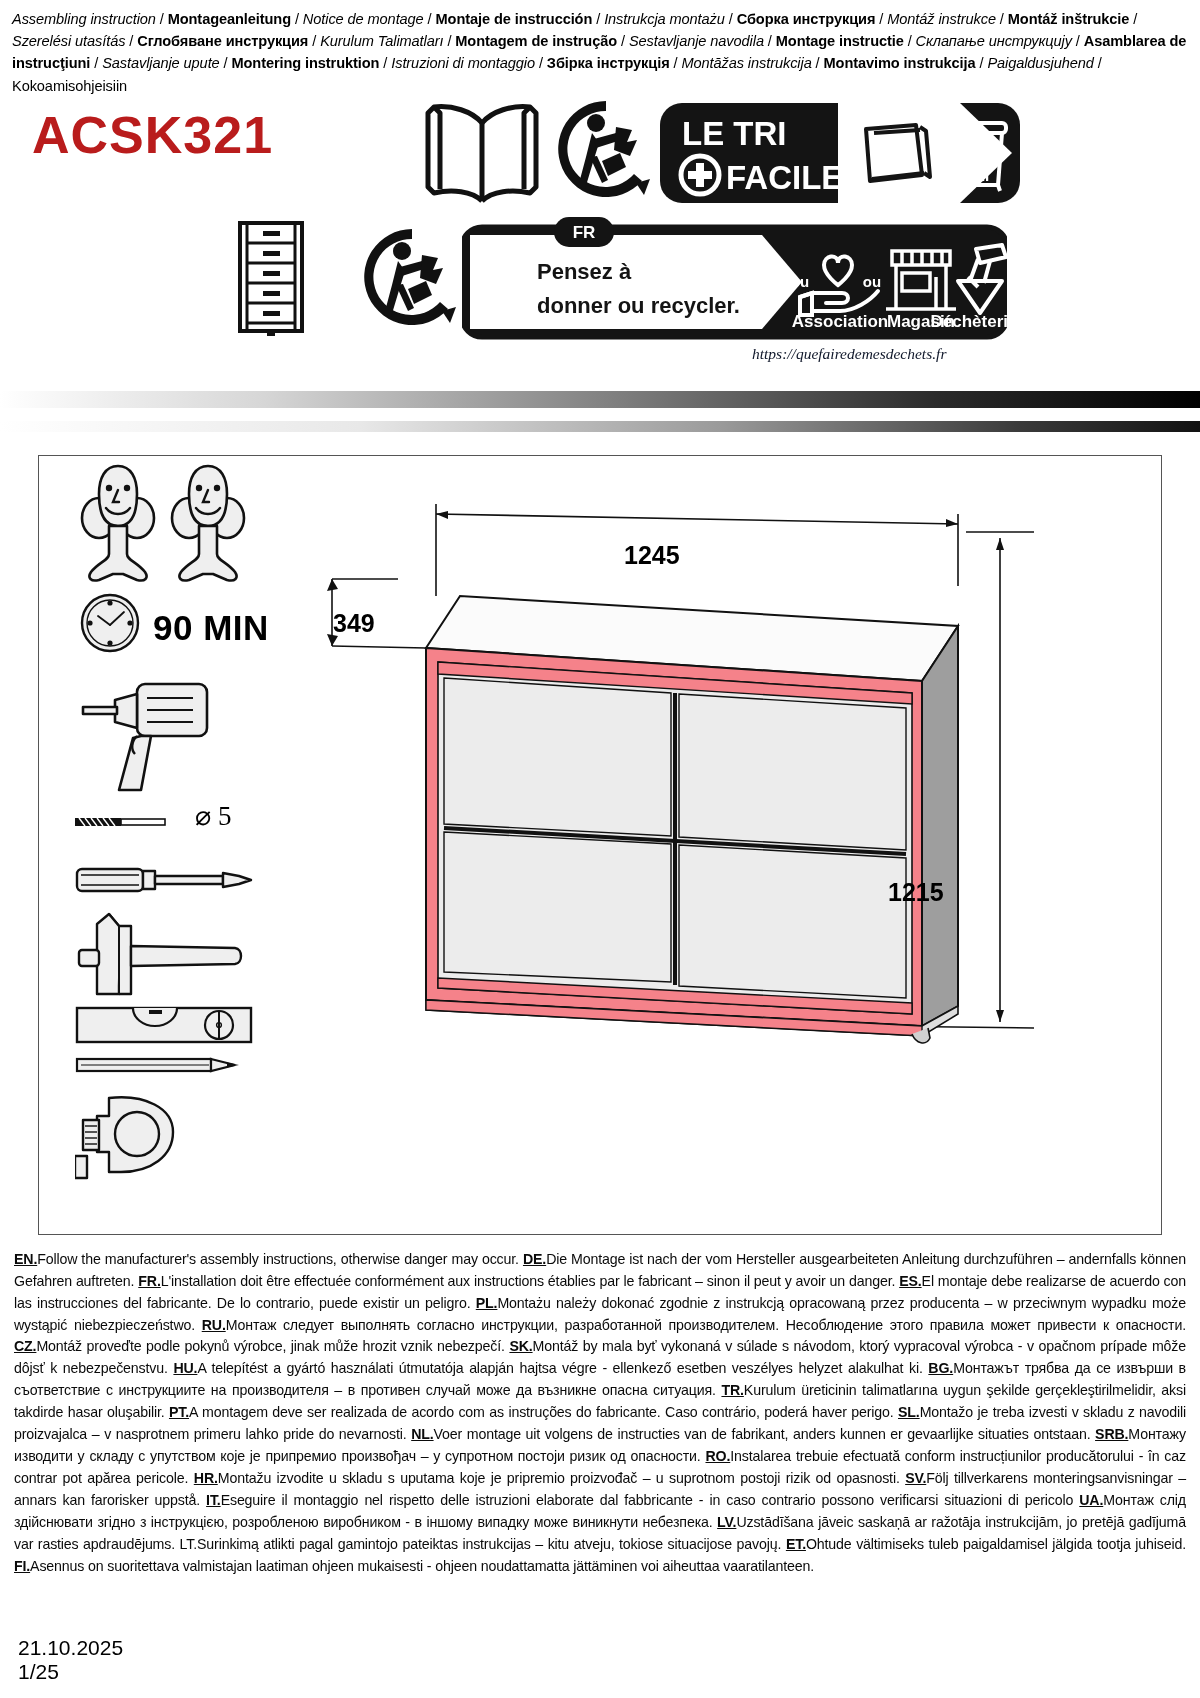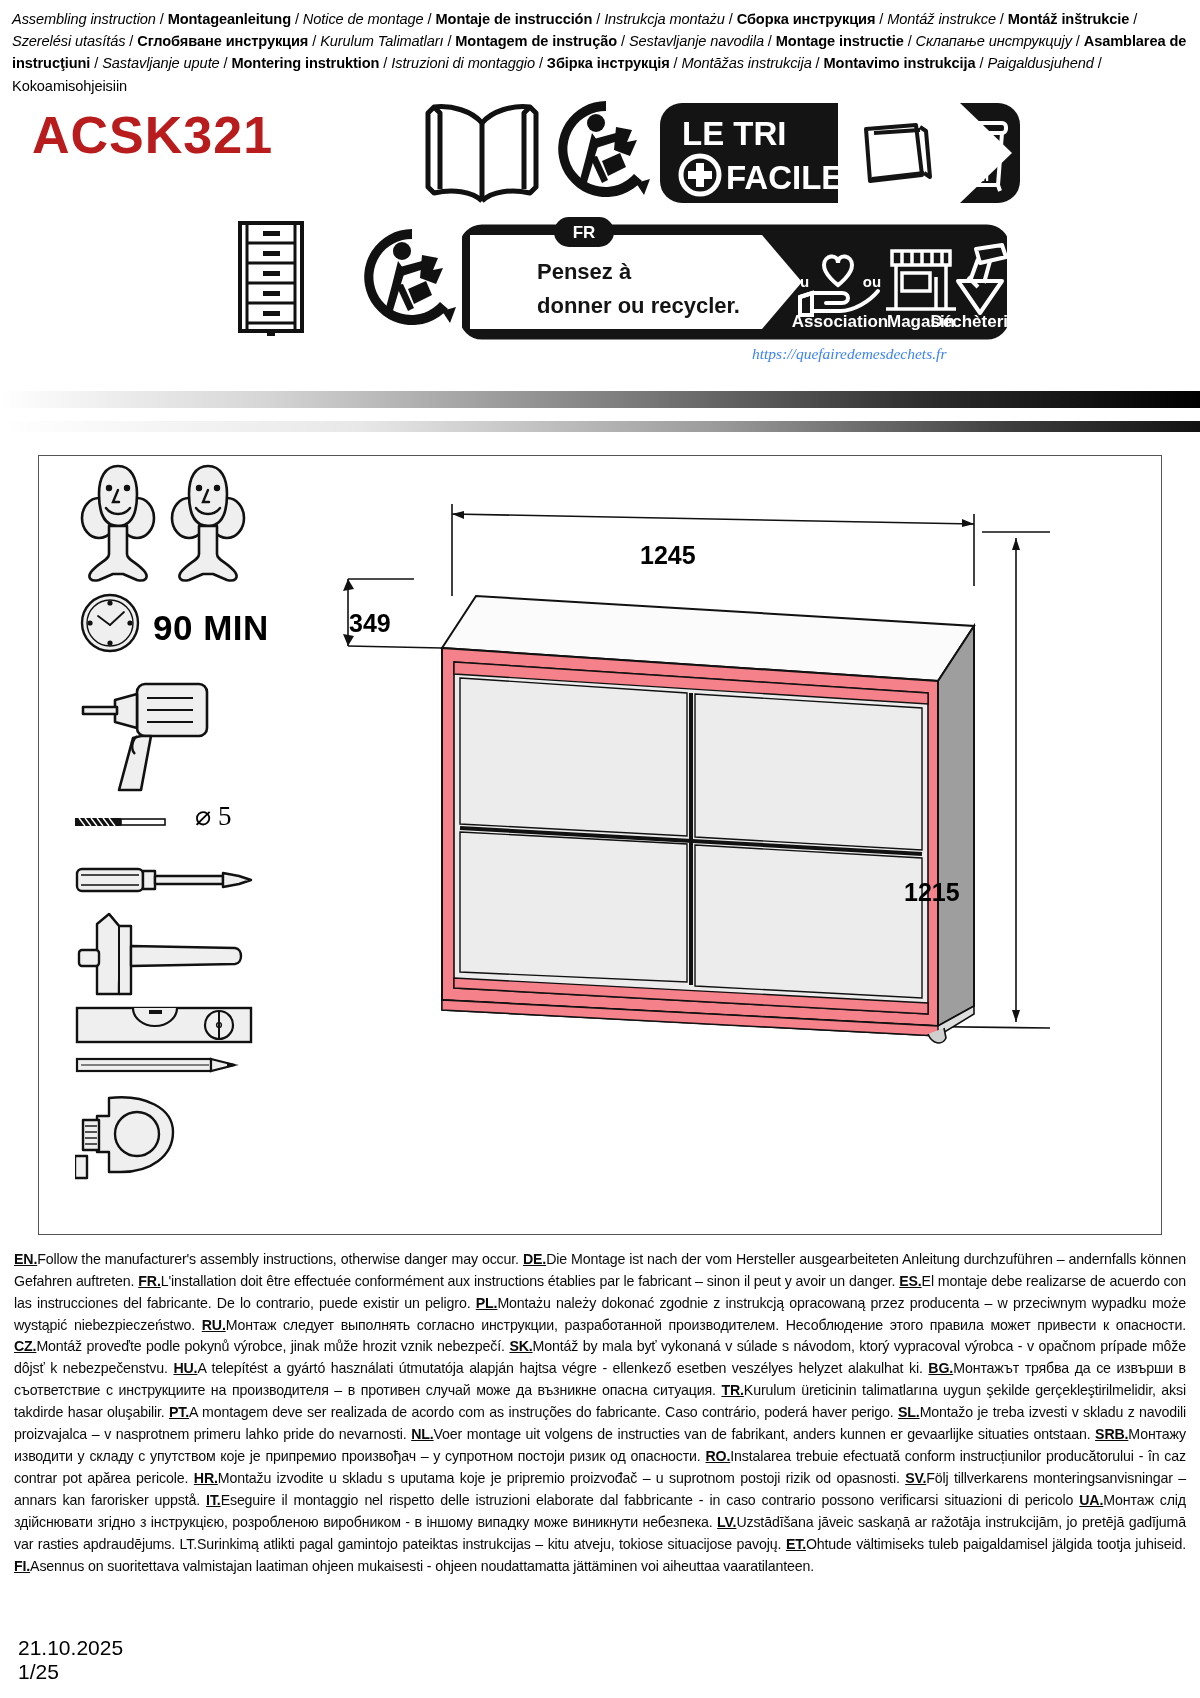--- a/index.html
+++ b/index.html
@@ -55,21 +55,21 @@
   
   .recycle-bot { position: absolute; left: 362px; top: 128px; }
   
   .pensez { position: absolute; left: 462px; top: 120px; }
   .url-line {
     position: absolute;
     left: 752px;
     top: 248px;
     font-size: 15.5px;
     font-style: italic;
-    color: #3b82f6;
+    color: #0f172a;
     font-family: "Liberation Serif", serif;
   }
 
   
   .divider-wrap { position: relative; height: 58px; margin-top: 4px; }
   .grad-bar-a {
     position: absolute; left: 0; top: 0; width: 1200px; height: 17px;
     background: linear-gradient(to right, #ffffff 0%, #d6d6d6 22%, #7d7d7d 52%, #2b2b2b 78%, #000000 100%);
   }
   .grad-bar-b {
@@ -118,21 +118,21 @@
 
   .sd-row { position: relative; height: 50px; }
   .hammer-row { position: relative; height: 92px; }
   .level-row { position: relative; height: 50px; }
   .pencil-row { position: relative; height: 40px; }
   .tape-row { position: relative; height: 90px; }
 
   
   .drawing {
     position: absolute;
-    left: 285px;
+    left: 269px;
     top: 10px;
     width: 820px;
     height: 745px;
   }
   .dim-label {
     position: absolute;
     font-size: 25px;
     font-weight: 700;
     font-family: "Liberation Sans", sans-serif;
     color: #000;

